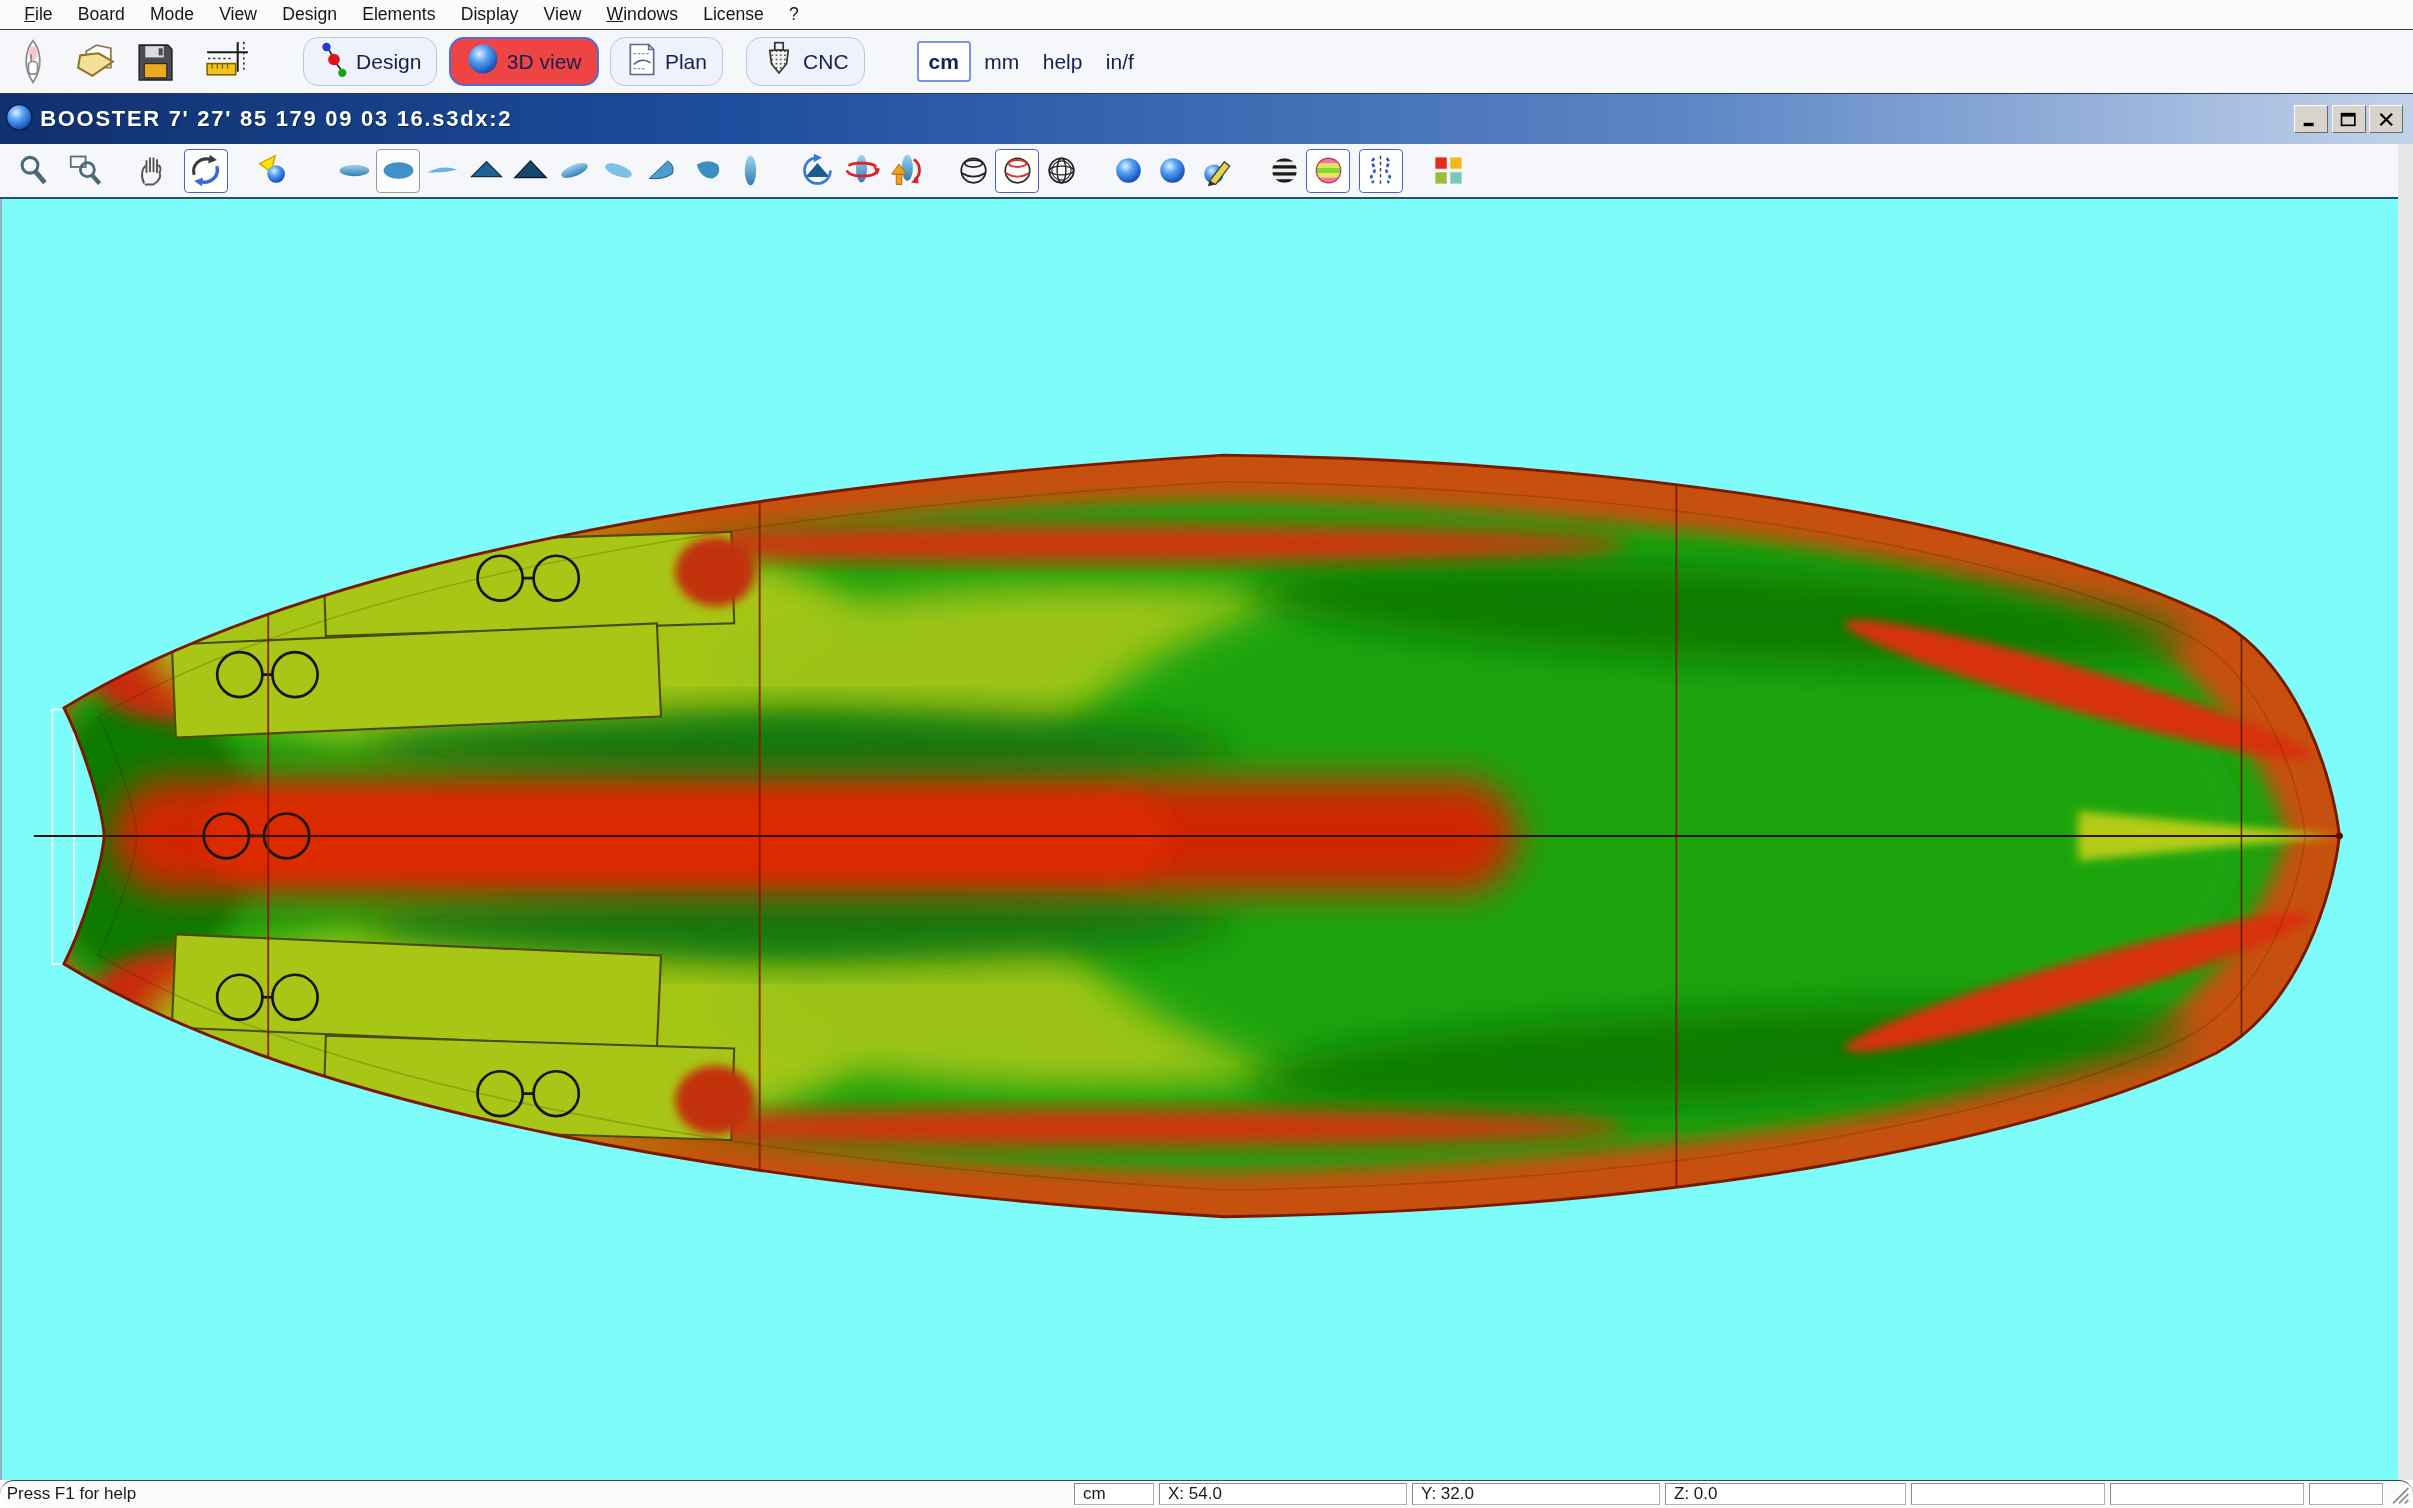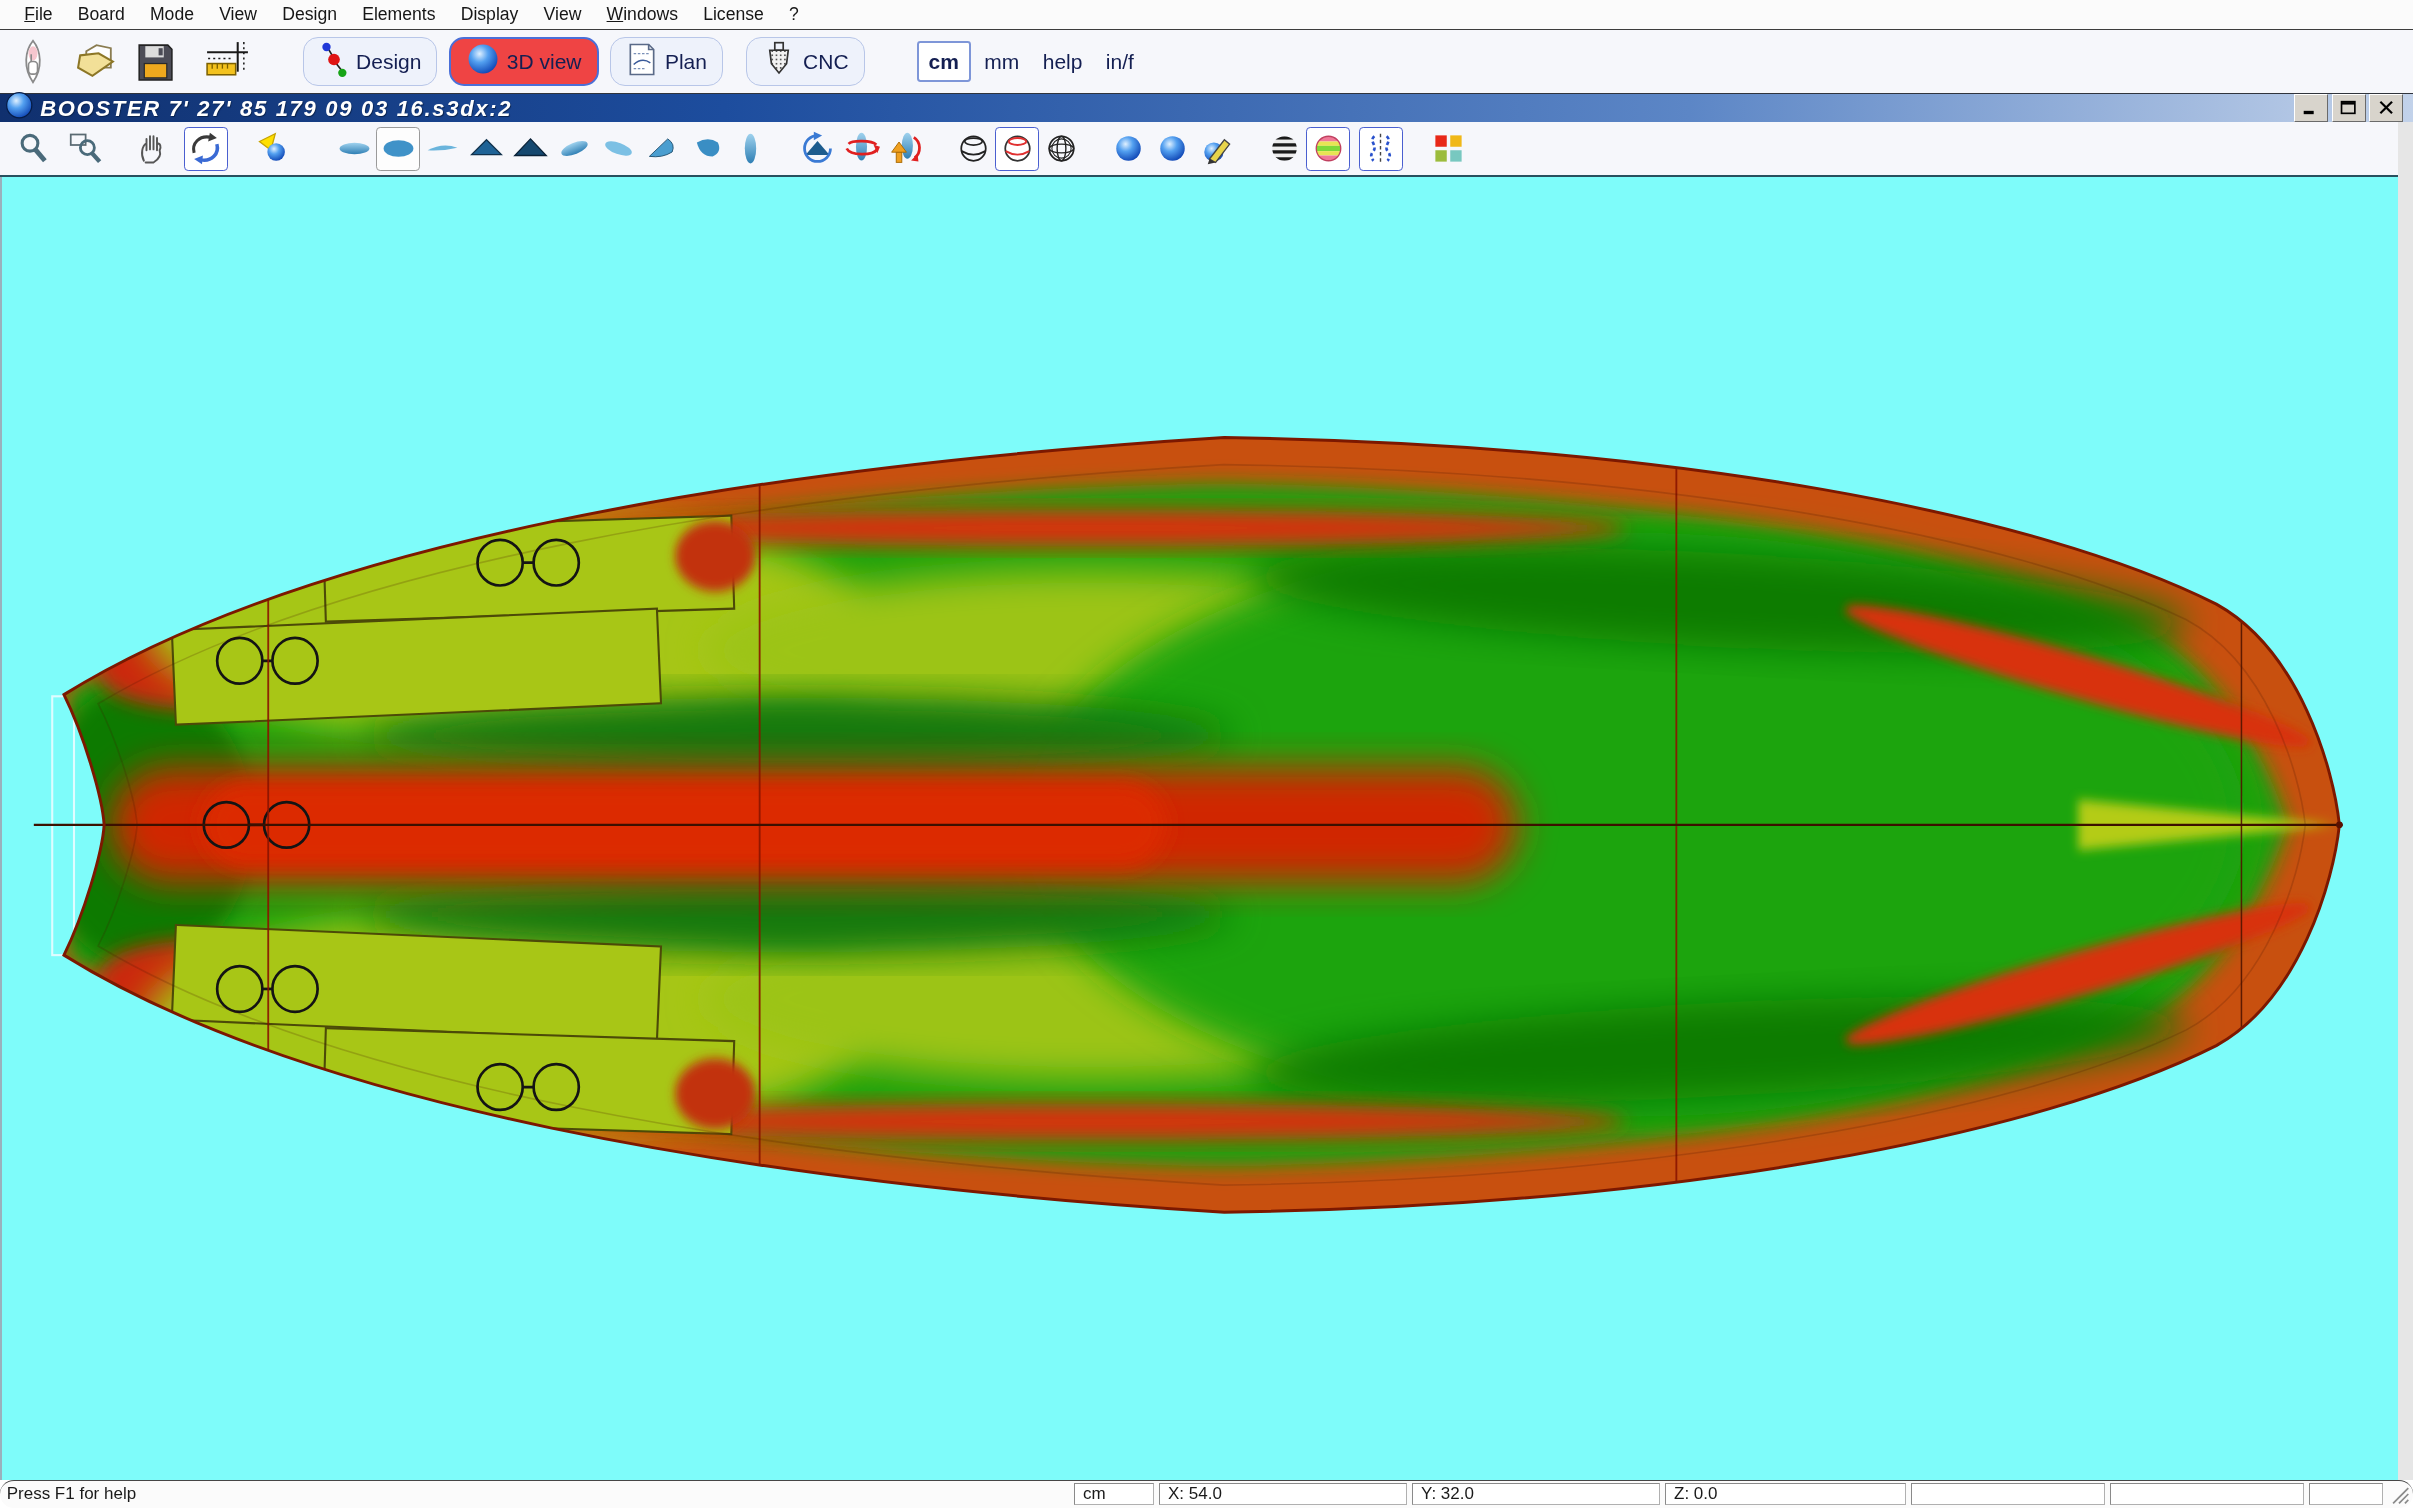--- a/index.html
+++ b/index.html
@@ -19,23 +19,23 @@
   .tb1-icon { width:52px; height:52px; display:flex; align-items:center; justify-content:center; }
   .tb1-btn { height:49px; display:flex; align-items:center; gap:6.7px; padding:0 15px;
     border:1.7px solid #b8c6e8; border-radius:15px; background:#eef2fb; margin-left:11.7px;
     font-size:21px; color:#141f52; }
   .tb1-btn.active { border:2.5px solid #4a6fd8; background:#ef4444; }
   .unit-group { display:flex; align-items:center; margin-left:52px; gap:3.4px; }
   .unit { font-size:21px; color:#141f52; padding:6.7px 10px; }
   .unit.selected { border:2.5px solid #7e96d8; border-radius:3.4px; background:#ffffff; font-weight:bold; }
 
   
-  #titlebar { height:28px; display:flex; align-items:flex-end; padding:0 5px;
+  #titlebar { height:50px; display:flex; align-items:center; padding:0 5px;
     background:linear-gradient(90deg,#10306e 0%,#1d4d9e 30%,#5c86c6 70%,#c2d2ea 100%);
-    flex:0 0 auto;font-style:italic; }
+    flex:0 0 auto; }
   #title-text { color:#ffffff; font-size:22px; font-weight:bold; letter-spacing:1.7px; margin-left:6.7px;
     text-shadow:0.8px 0.8px 0.8px #09224e; white-space:pre; }
   #win-controls { margin-left:auto; display:flex; gap:3.4px; padding-right:5px; }
   .win-btn { width:34px; height:28.5px; background:#d8d4cc; border:1.7px solid;
     border-color:#ffffff #6a6a6a #6a6a6a #ffffff; display:flex; align-items:center; justify-content:center; }
 
   
   #tb2wrap { border-right:15px solid #e6e6e6; flex:0 0 auto; }
   #toolbar2 { height:55px; background:#f6f7fb; display:flex; align-items:center;
     padding-left:11.7px; border-bottom:2.5px solid #28505e; }

